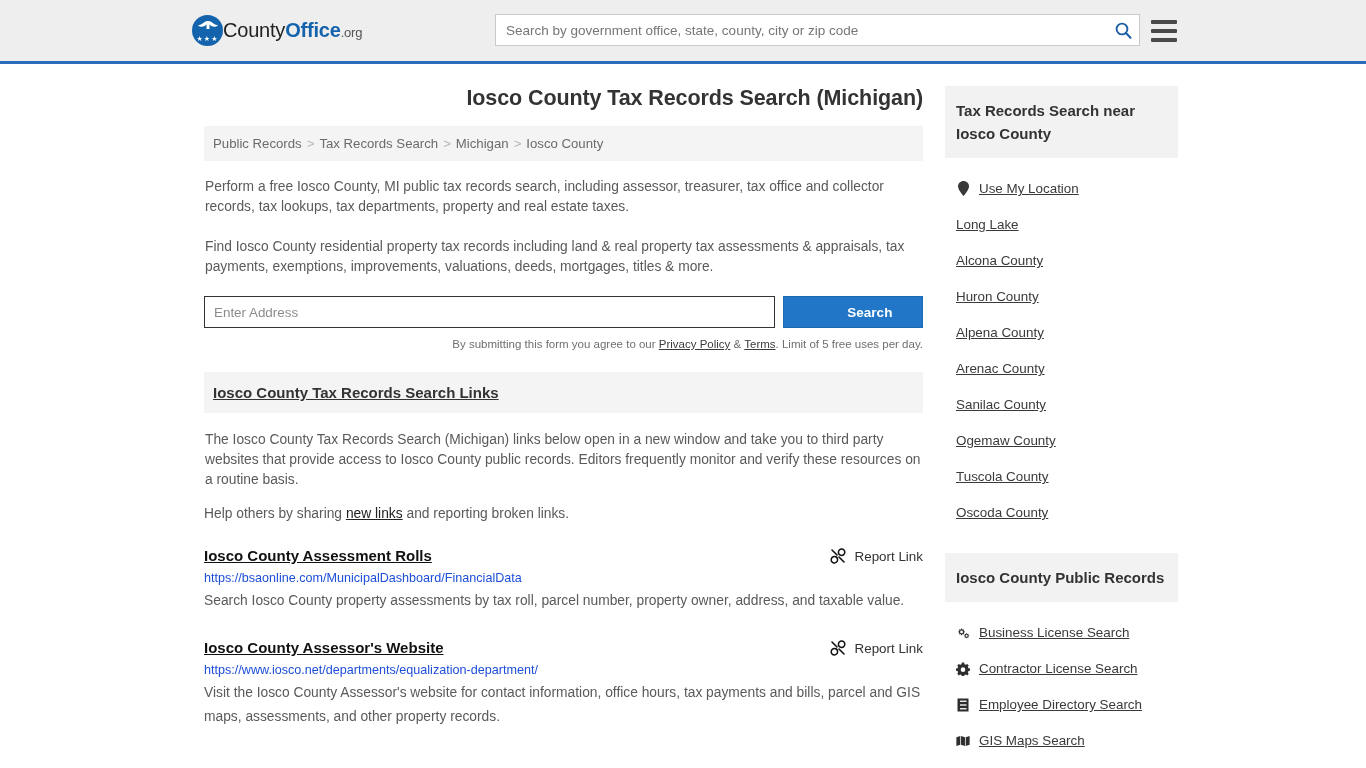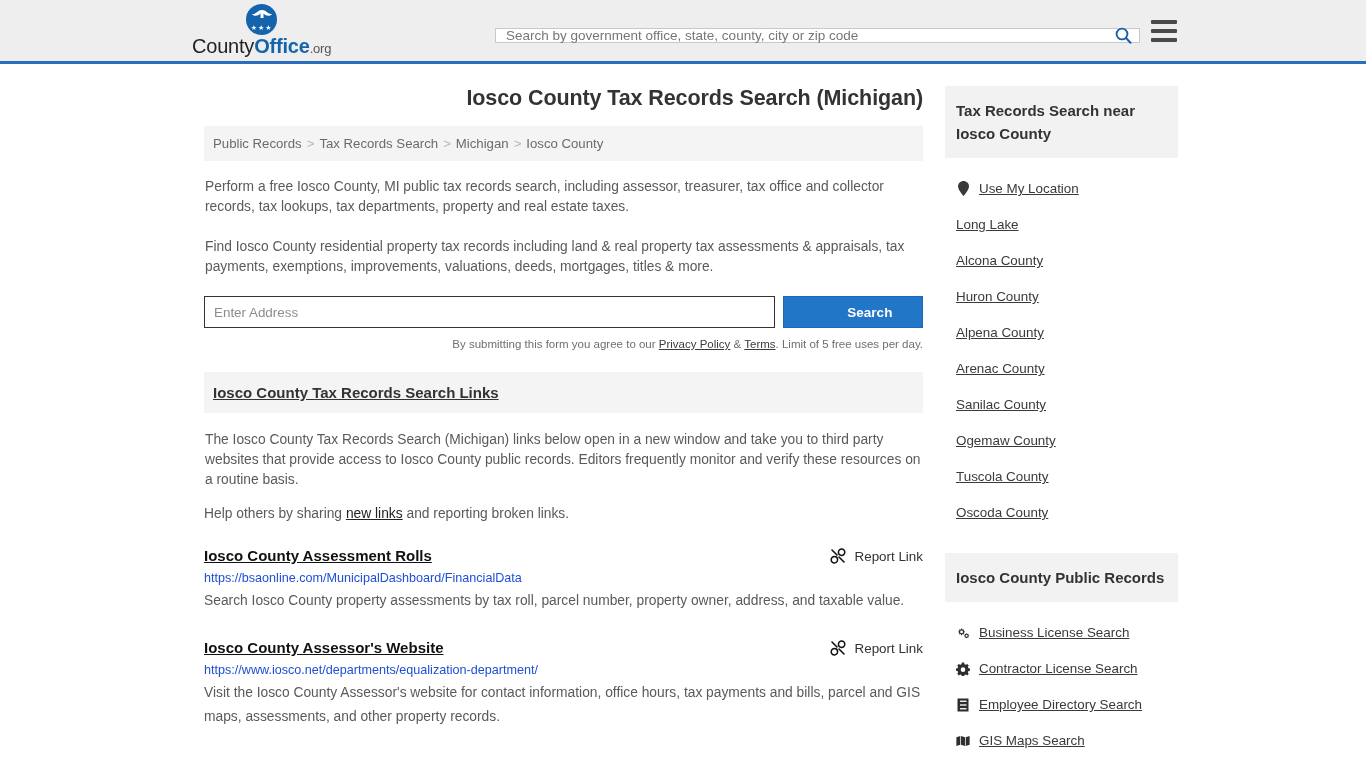--- a/index.html
+++ b/index.html
@@ -19,21 +19,20 @@
     display: flex;
     align-items: center;
     position: relative;
   }
   .logo-wrap {
     display: flex;
     align-items: center;
     margin-left: 192px;
     gap: 0;
     cursor: pointer;
-    flex-direction: column;
   }
   .logo-mark {
     width: 31px; height: 31px;
     border-radius: 50%;
     background: #1463ad;
     position: relative;
     flex: none;
     overflow: hidden;
   }
   .logo-mark .eagle {
@@ -57,23 +56,23 @@
     letter-spacing: -0.2px;
     white-space: nowrap;
   }
   .logo-text .b { color: #1463ad; font-weight: bold; }
   .logo-text .county { font-weight: normal; }
   .logo-text .org { font-size: 13px; color: #555; }
 
   .header-search {
     position: absolute;
     left: 495px;
-    top: 28px;
+    top: 14px;
     width: 645px;
-    height: 15px;
+    height: 32px;
     background: #ffffff;
     border: 1px solid #c9c9c9;
     display: flex;
     align-items: center;
   }
   .header-search input {
     flex: 1;
     border: none;
     outline: none;
     font-size: 13.5px;

